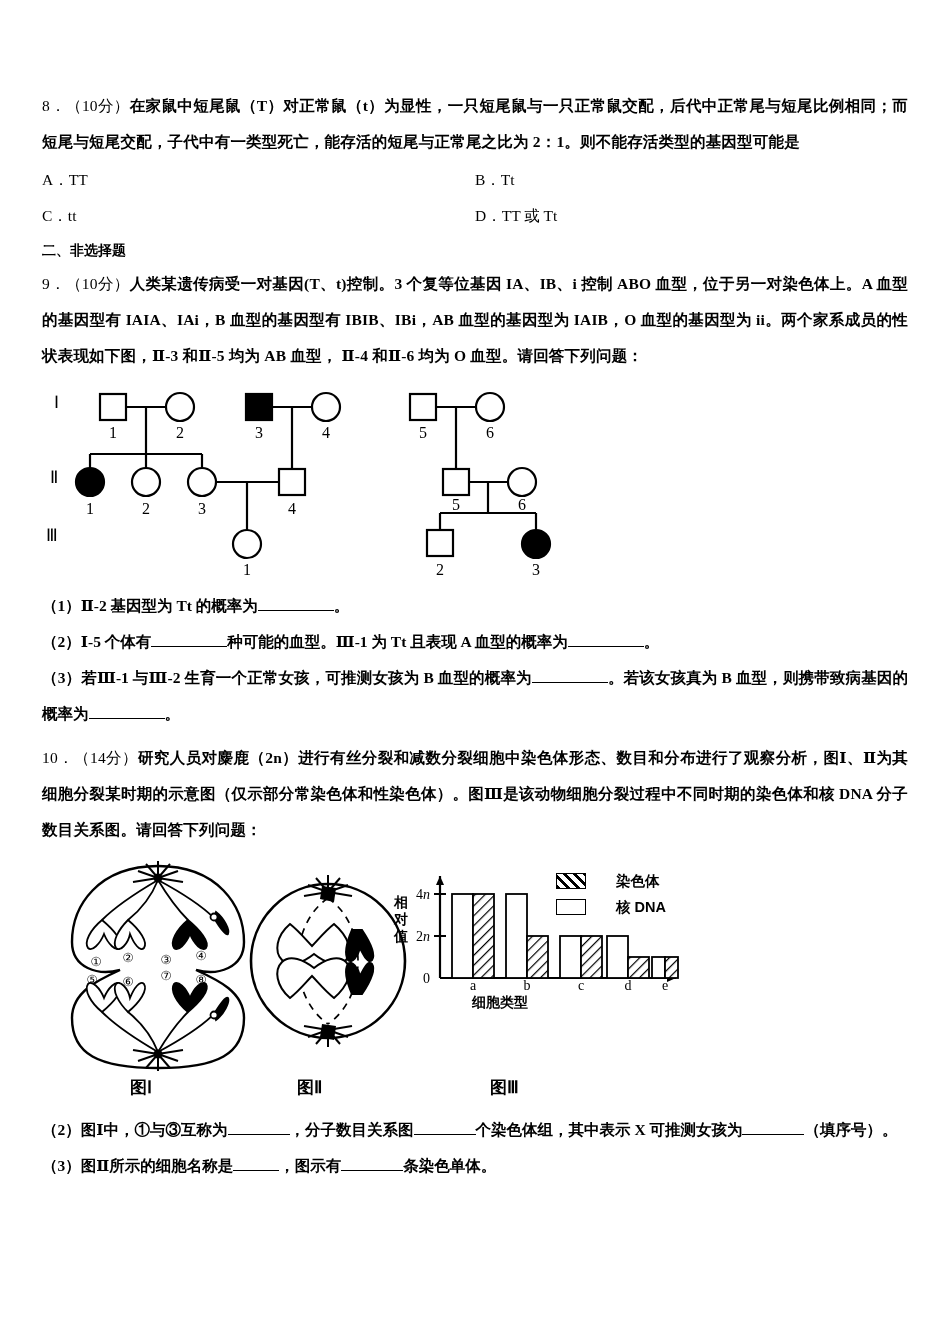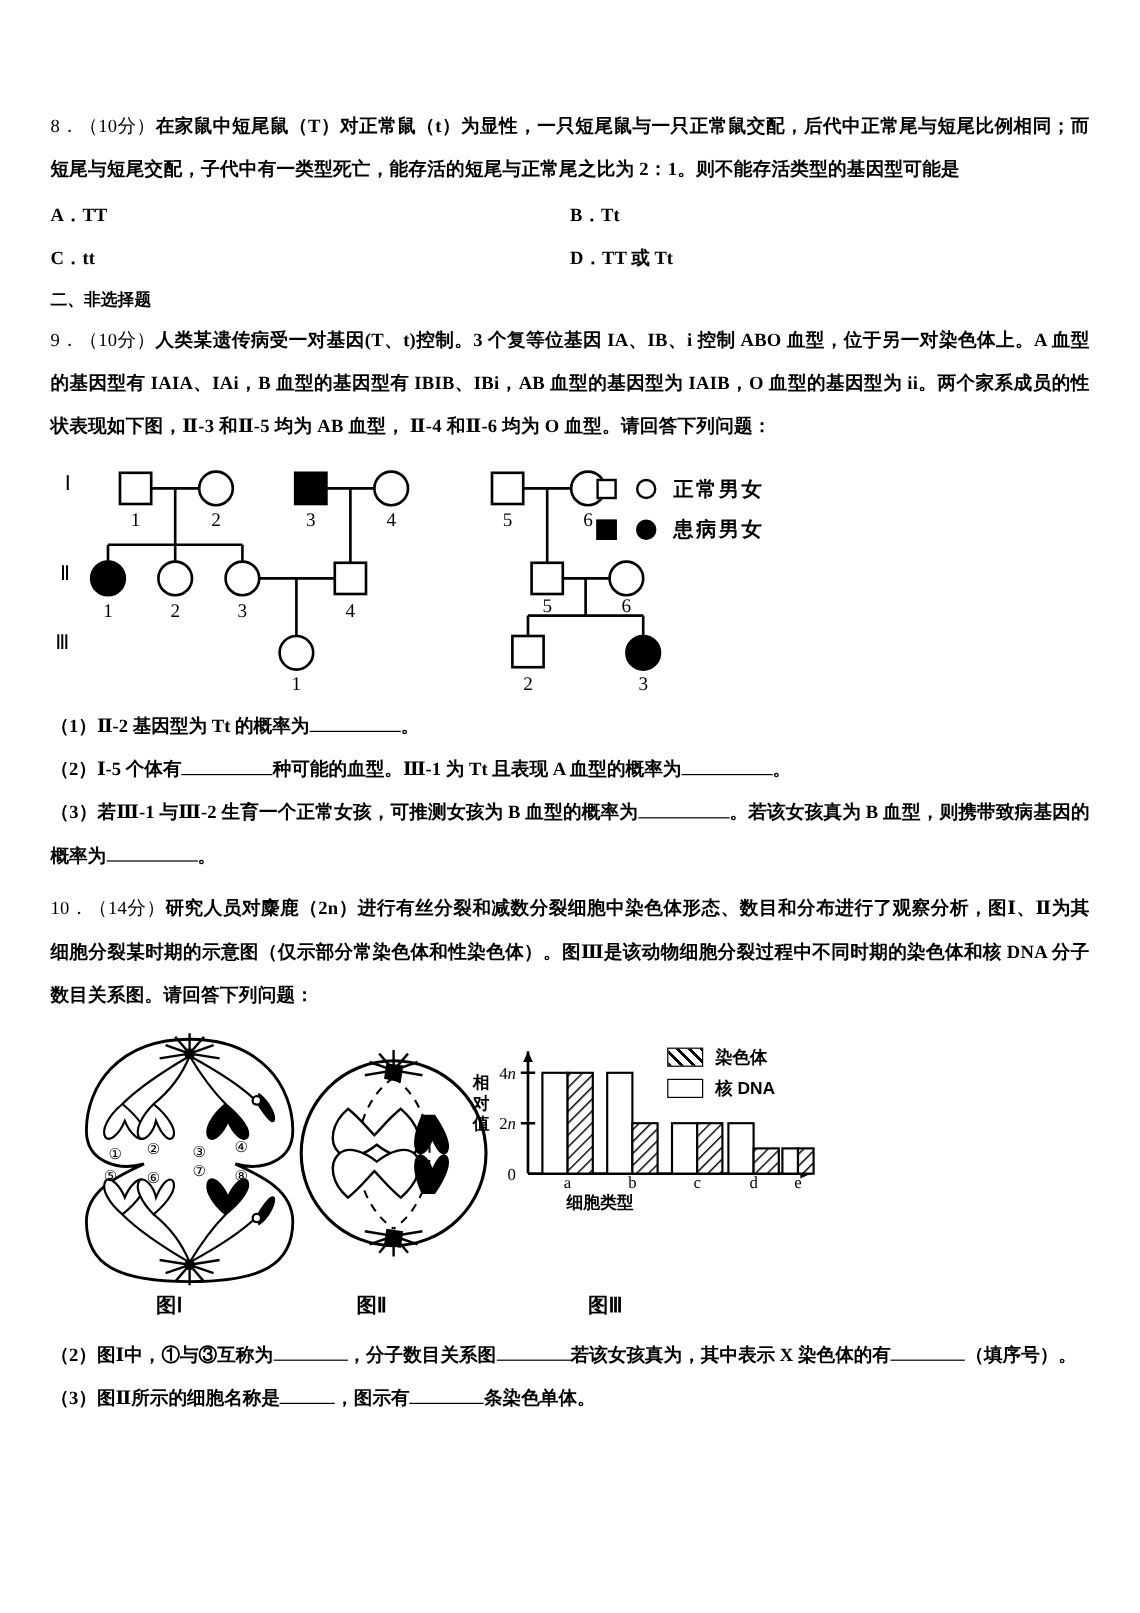--- a/index.html
+++ b/index.html
@@ -23,21 +23,21 @@
     text-align: justify;
     font-weight: bold;
   }
   .qnum { font-weight: normal; }
 
   .opts { margin-top: 2px; }
   .opt-row {
     display: flex;
     line-height: 36px;
     font-size: 15.5px;
-    font-weight: bold;
+    font-weight: normal;
     justify-content: center;
   }
   .opt-col { width: 50%; }
 
   .section-head {
     font-size: 14px;
     font-weight: bold;
     line-height: 30px;
     margin-top: 2px;
   }
@@ -86,21 +86,21 @@
     position: absolute; left: 0px; top: 28px; width: 17px;
     font-size: 14px; font-weight: bold; line-height: 17px;
     font-family: "Liberation Sans", sans-serif;
   }
   .chart-xlab {
     position: absolute; left: 78px; top: 128px;
     font-size: 14px; font-weight: bold;
     font-family: "Liberation Sans", sans-serif;
   }
   .legend-chart { position: absolute; left: 162px; top: 2px; }
-  .lg-row { display: flex; align-items: center; height: 26px; }
+  .lg-row { display: flex; align-items: center; height: 26px; gap: 20px; }
   .lg-swatch { width: 30px; height: 16px; border: 1.6px solid #000; background: #fff; }
   .lg-txt {
     margin-left: 10px; font-size: 14.5px; font-weight: bold;
     font-family: "Liberation Sans", sans-serif;
   }
 </style>
 </head>
 <body>
 
 <div class="page">
@@ -200,32 +200,20 @@
         <text x="242" y="132">4</text>
         <text x="406" y="128">5</text>
         <text x="472" y="128">6</text>
 
         <text x="197" y="193">1</text>
         <text x="390" y="193">2</text>
         <text x="486" y="193">3</text>
       </g>
     </svg>
 
-    <div class="legend-ped">
-      <div class="legend-ped-row">
-        <span class="sq"></span>
-        <span class="ci"></span>
-        <span class="legend-ped-txt">正常男女</span>
-      </div>
-      <div class="legend-ped-row">
-        <span class="sq filled"></span>
-        <span class="ci filled"></span>
-        <span class="legend-ped-txt">患病男女</span>
-      </div>
-    </div>
   </div>
 
   <div class="sub-q">
     <span>（1）Ⅱ-2 基因型为 Tt 的概率为</span><span class="blank b-lg"></span><span>。</span>
   </div>
   <div class="sub-q">
     <span>（2）Ⅰ-5 个体有</span><span class="blank b-lg"></span><span>种可能的血型。Ⅲ-1 为 Tt 且表现 A 血型的概率为</span><span class="blank b-lg"></span><span>。</span>
   </div>
   <div class="sub-q">
     <span>（3）若Ⅲ-1 与Ⅲ-2 生育一个正常女孩，可推测女孩为 B 血型的概率为</span><span class="blank b-lg"></span><span>。若该女孩真为 B 血型，则携带致病基因的概率为</span><span class="blank b-lg"></span><span>。</span>
@@ -425,19 +413,19 @@
         </div>
       </div>
     </div>
 
     <div class="fig-caption" style="left:88px;  top:218px;">图Ⅰ</div>
     <div class="fig-caption" style="left:255px; top:218px;">图Ⅱ</div>
     <div class="fig-caption" style="left:448px; top:218px;">图Ⅲ</div>
   </div>
 
   <div class="sub-q">
-    <span>（2）图Ⅰ中，①与③互称为</span><span class="blank b-md"></span><span>，分子数目关系图</span><span class="blank b-md"></span><span>若该女孩真为，其中表示 X 染色体的有</span><span class="blank b-md"></span><span>（填序号）。</span>
+    <span>（2）图Ⅰ中，①与③互称为</span><span class="blank b-md"></span><span>，分子数目关系图</span><span class="blank b-md"></span><span>个染色体组，其中表示 X 可推测女孩为</span><span class="blank b-md"></span><span>（填序号）。</span>
   </div>
   <div class="sub-q">
     <span>（3）图Ⅱ所示的细胞名称是</span><span class="blank b-sm"></span><span>，图示有</span><span class="blank b-md"></span><span>条染色单体。</span>
   </div>
 
 </div>
 
 </body></html>

